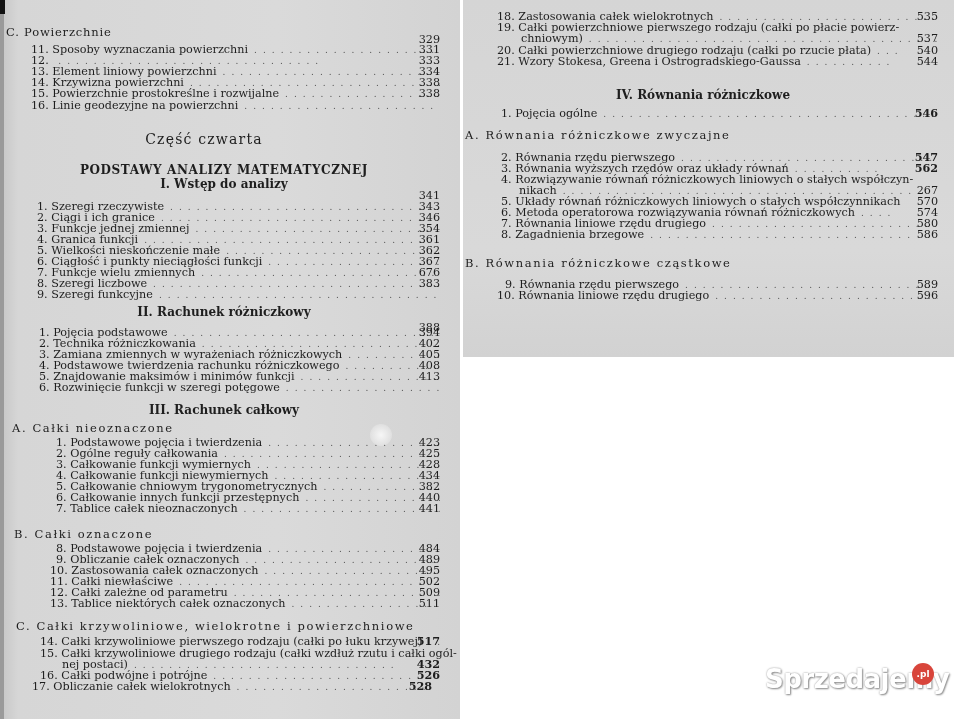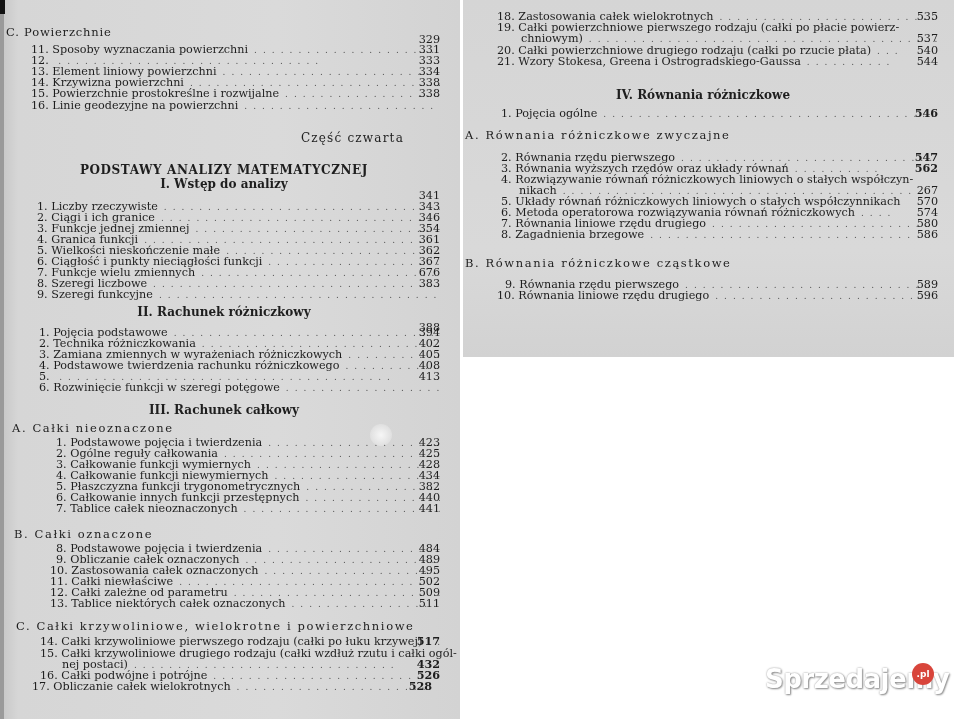--- a/index.html
+++ b/index.html
@@ -29,21 +29,21 @@
   .toc { position: absolute; font-size: 11.2px; line-height: 11.4px; }
   .row { position: absolute; white-space: nowrap; display: flex; align-items: baseline; }
   .row .num { display: inline-block; text-align: right; }
   .row .title { display: inline-block; }
   .row .dots {
     flex: 1; overflow: hidden; letter-spacing: 6px; color: #555; font-size: 9px; margin-left: 6px;
   }
   .row .page-num { position: absolute; right: 0; text-align: right; }
   .section-label { position: absolute; font-size: 11.5px; letter-spacing: 1.6px; white-space: nowrap; }
   .part-heading { position: absolute; font-size: 12px; font-weight: bold; white-space: nowrap; text-align: center; }
-  .part-sub { position: absolute; font-size: 12px; letter-spacing: 1.2px; white-space: nowrap; text-align: right; }
+  .part-sub { position: absolute; font-size: 14px; letter-spacing: 1.2px; white-space: nowrap; text-align: center; }
   .part-title { position: absolute; font-size: 12px; font-weight: bold; letter-spacing: 0.6px; white-space: nowrap; text-align: center; }
   .cont { position: absolute; white-space: nowrap; }
   #watermark {
     position: absolute; left: 765px; top: 664px;
     font-family: "DejaVu Sans", "Liberation Sans", sans-serif;
     font-weight: bold; font-size: 26px; color: #ffffff;
     text-shadow: 0 0 2px #9a9a9a, 1px 1px 2px #8a8a8a;
     letter-spacing: -0.5px;
   }
   #watermark-badge {
@@ -70,51 +70,51 @@
     <div class="row" style="left:27px; top:88px; width:409px;"><span class="num">15.</span>&nbsp;<span class="title">Powierzchnie prostokreślne i rozwijalne</span><span class="dots">..............................</span><span class="page-num">338</span></div>
     <div class="row" style="left:27px; top:100px; width:409px;"><span class="num">16.</span>&nbsp;<span class="title">Linie geodezyjne na powierzchni</span><span class="dots">..............................</span><span class="page-num"></span></div>
   </div>
 
   <div class="part-sub" style="left:0; width:400px; top:131px;">Część czwarta</div>
   <div class="part-title" style="left:0; width:440px; top:149px;margin-top:14px;">PODSTAWY ANALIZY MATEMATYCZNEJ</div>
 
   <div class="part-heading" style="left:0; width:440px; top:177px;">I. Wstęp do analizy</div>
   <div class="toc" style="left:0; top:0; width:436px;">
     <span class="cont" style="right:0; top:190px;">341</span>
-    <div class="row" style="left:33px; top:201px; width:403px;"><span class="num">1.</span>&nbsp;<span class="title">Liczby rzeczywiste</span><span class="dots">......................................</span><span class="page-num">343</span></div>
+    <div class="row" style="left:33px; top:201px; width:403px;"><span class="num">1.</span>&nbsp;<span class="title">Szeregi rzeczywiste</span><span class="dots">......................................</span><span class="page-num">343</span></div>
     <div class="row" style="left:33px; top:212px; width:403px;"><span class="num">2.</span>&nbsp;<span class="title">Ciągi i ich granice</span><span class="dots">......................................</span><span class="page-num">346</span></div>
     <div class="row" style="left:33px; top:223px; width:403px;"><span class="num">3.</span>&nbsp;<span class="title">Funkcje jednej zmiennej</span><span class="dots">......................................</span><span class="page-num">354</span></div>
     <div class="row" style="left:33px; top:234px; width:403px;"><span class="num">4.</span>&nbsp;<span class="title">Granica funkcji</span><span class="dots">......................................</span><span class="page-num">361</span></div>
     <div class="row" style="left:33px; top:245px; width:403px;"><span class="num">5.</span>&nbsp;<span class="title">Wielkości nieskończenie małe</span><span class="dots">......................................</span><span class="page-num">362</span></div>
     <div class="row" style="left:33px; top:256px; width:403px;"><span class="num">6.</span>&nbsp;<span class="title">Ciągłość i punkty nieciągłości funkcji</span><span class="dots">......................................</span><span class="page-num">367</span></div>
     <div class="row" style="left:33px; top:267px; width:403px;"><span class="num">7.</span>&nbsp;<span class="title">Funkcje wielu zmiennych</span><span class="dots">......................................</span><span class="page-num">676</span></div>
     <div class="row" style="left:33px; top:278px; width:403px;"><span class="num">8.</span>&nbsp;<span class="title">Szeregi liczbowe</span><span class="dots">......................................</span><span class="page-num">383</span></div>
     <div class="row" style="left:33px; top:289px; width:403px;"><span class="num">9.</span>&nbsp;<span class="title">Szeregi funkcyjne</span><span class="dots">......................................</span><span class="page-num"></span></div>
   </div>
 
   <div class="part-heading" style="left:0; width:440px; top:305px;">II. Rachunek różniczkowy</div>
   <div class="toc" style="left:0; top:0; width:436px;">
     <span class="cont" style="right:0; top:322px;">388</span>
     <div class="row" style="left:35px; top:327px; width:401px;"><span class="num">1.</span>&nbsp;<span class="title">Pojęcia podstawowe</span><span class="dots">......................................</span><span class="page-num">394</span></div>
     <div class="row" style="left:35px; top:338px; width:401px;"><span class="num">2.</span>&nbsp;<span class="title">Technika różniczkowania</span><span class="dots">......................................</span><span class="page-num">402</span></div>
     <div class="row" style="left:35px; top:349px; width:401px;"><span class="num">3.</span>&nbsp;<span class="title">Zamiana zmiennych w wyrażeniach różniczkowych</span><span class="dots">......................................</span><span class="page-num">405</span></div>
     <div class="row" style="left:35px; top:360px; width:401px;"><span class="num">4.</span>&nbsp;<span class="title">Podstawowe twierdzenia rachunku różniczkowego</span><span class="dots">......................................</span><span class="page-num">408</span></div>
-    <div class="row" style="left:35px; top:371px; width:401px;"><span class="num">5.</span>&nbsp;<span class="dots">......................................</span><span class="page-num">413</span></div>
+    <div class="row" style="left:35px; top:371px; width:401px;"><span class="num">5.</span>&nbsp;<span class="title">Znajdowanie maksimów i minimów funkcji</span><span class="dots">......................................</span><span class="page-num">413</span></div>
     <div class="row" style="left:35px; top:382px; width:401px;"><span class="num">6.</span>&nbsp;<span class="title">Rozwinięcie funkcji w szeregi potęgowe</span><span class="dots">......................................</span><span class="page-num"></span></div>
   </div>
 
   <div class="part-heading" style="left:0; width:440px; top:403px;">III. Rachunek całkowy</div>
 
   <div class="section-label" style="left:8px; top:421px;">A. Całki nieoznaczone</div>
   <div class="toc" style="left:0; top:0; width:436px;">
     <div class="row" style="left:52px; top:437px; width:384px;"><span class="num">1.</span>&nbsp;<span class="title">Podstawowe pojęcia i twierdzenia</span><span class="dots">..............................</span><span class="page-num">423</span></div>
     <div class="row" style="left:52px; top:448px; width:384px;"><span class="num">2.</span>&nbsp;<span class="title">Ogólne reguły całkowania</span><span class="dots">..............................</span><span class="page-num">425</span></div>
     <div class="row" style="left:52px; top:459px; width:384px;"><span class="num">3.</span>&nbsp;<span class="title">Całkowanie funkcji wymiernych</span><span class="dots">..............................</span><span class="page-num">428</span></div>
     <div class="row" style="left:52px; top:470px; width:384px;"><span class="num">4.</span>&nbsp;<span class="title">Całkowanie funkcji niewymiernych</span><span class="dots">..............................</span><span class="page-num">434</span></div>
-    <div class="row" style="left:52px; top:481px; width:384px;"><span class="num">5.</span>&nbsp;<span class="title">Płaszczyzna funkcji trygonometrycznych</span><span class="dots">..............................</span><span class="page-num">382</span></div>
+    <div class="row" style="left:52px; top:481px; width:384px;"><span class="num">5.</span>&nbsp;<span class="title">Całkowanie chniowym trygonometrycznych</span><span class="dots">..............................</span><span class="page-num">382</span></div>
     <div class="row" style="left:52px; top:492px; width:384px;"><span class="num">6.</span>&nbsp;<span class="title">Całkowanie innych funkcji przestępnych</span><span class="dots">..............................</span><span class="page-num">440</span></div>
     <div class="row" style="left:52px; top:503px; width:384px;"><span class="num">7.</span>&nbsp;<span class="title">Tablice całek nieoznaczonych</span><span class="dots">..............................</span><span class="page-num">441</span></div>
   </div>
 
   <div class="section-label" style="left:10px; top:527px;">B. Całki oznaczone</div>
   <div class="toc" style="left:0; top:0; width:436px;">
     <div class="row" style="left:52px; top:543px; width:384px;"><span class="num">8.</span>&nbsp;<span class="title">Podstawowe pojęcia i twierdzenia</span><span class="dots">..............................</span><span class="page-num">484</span></div>
     <div class="row" style="left:52px; top:554px; width:384px;"><span class="num">9.</span>&nbsp;<span class="title">Obliczanie całek oznaczonych</span><span class="dots">..............................</span><span class="page-num">489</span></div>
     <div class="row" style="left:46px; top:565px; width:390px;"><span class="num">10.</span>&nbsp;<span class="title">Zastosowania całek oznaczonych</span><span class="dots">..............................</span><span class="page-num">495</span></div>
     <div class="row" style="left:46px; top:576px; width:390px;"><span class="num">11.</span>&nbsp;<span class="title">Całki niewłaściwe</span><span class="dots">..............................</span><span class="page-num">502</span></div>

